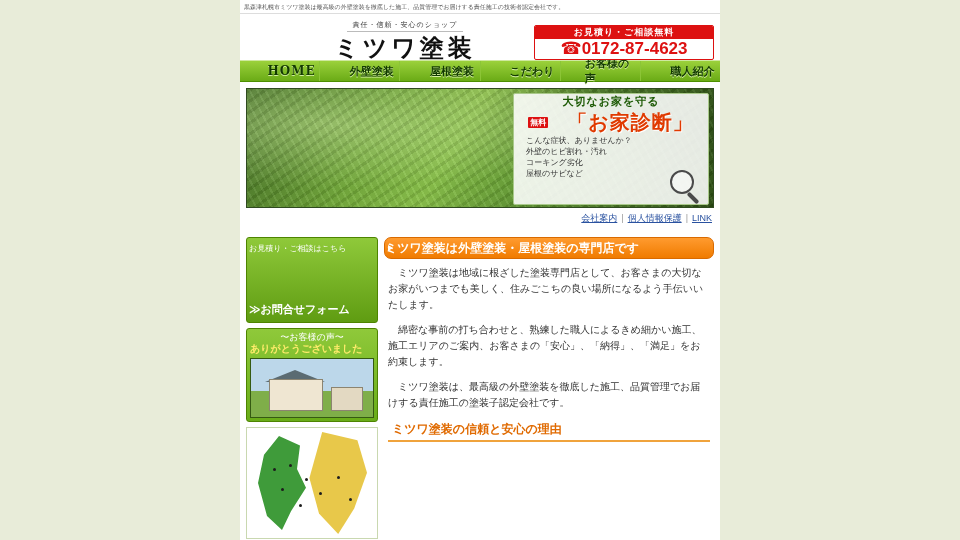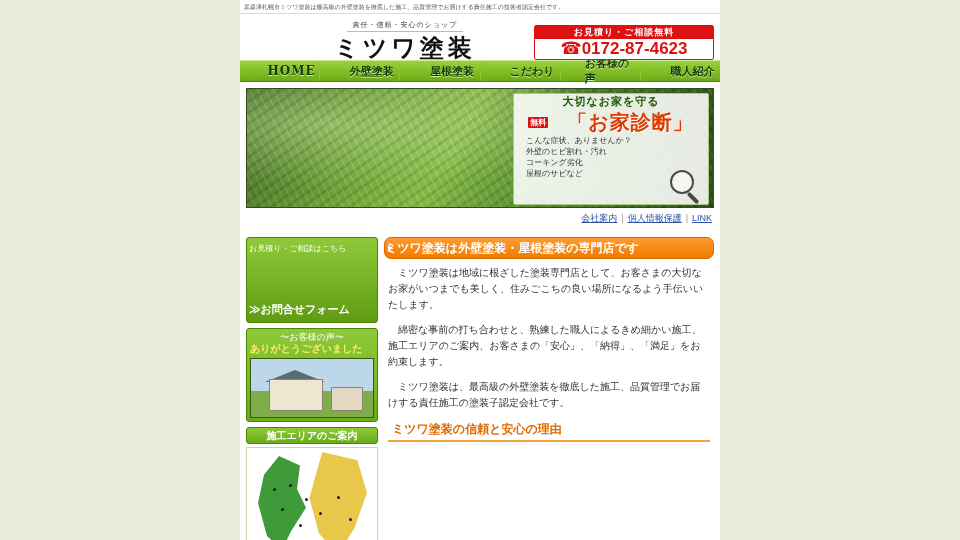--- a/index.html
+++ b/index.html
@@ -274,21 +274,20 @@
         <div class="voice-box">
           <div class="v1">〜お客様の声〜</div>
           <div class="v2">ありがとうございました</div>
           <div class="voice-photo">
             <div class="vp-roof"></div>
             <div class="vp-house"></div>
             <div class="vp-house2"></div>
           </div>
         </div>
 
-        <div class="side-title">施工エリアのご案内</div>
         <div class="map-box">
           <div class="map-green"></div>
           <div class="map-yellow"></div>
           <div class="map-dots">
             <div class="map-dot" style="left:14px;top:10px;"></div>
             <div class="map-dot" style="left:30px;top:6px;"></div>
             <div class="map-dot" style="left:46px;top:20px;"></div>
             <div class="map-dot" style="left:22px;top:30px;"></div>
             <div class="map-dot" style="left:60px;top:34px;"></div>
             <div class="map-dot" style="left:78px;top:18px;"></div>

